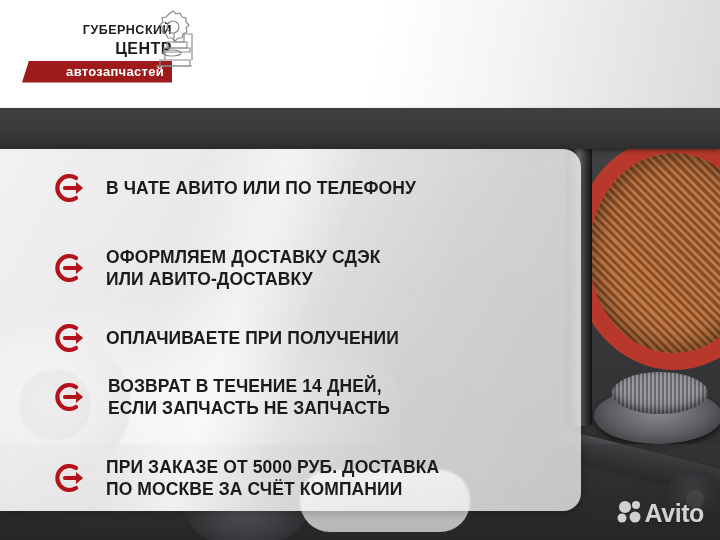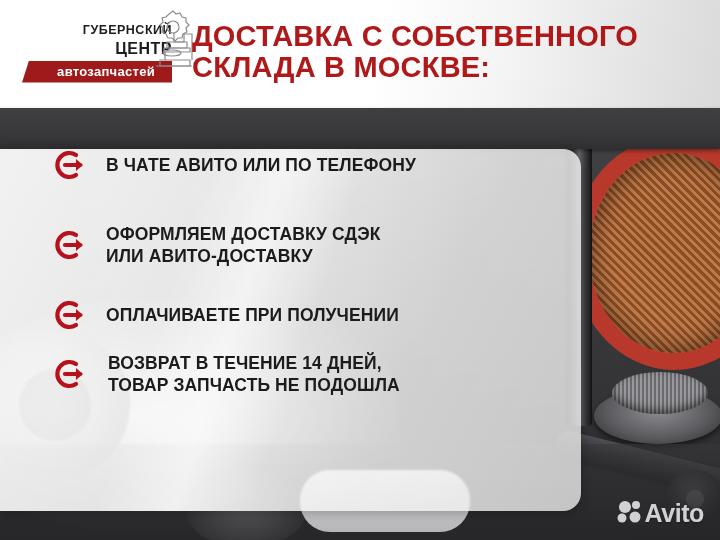--- a/index.html
+++ b/index.html
@@ -133,21 +133,21 @@
   }
   .logo{position:absolute;left:22px;top:24px;width:150px;height:62px;}
   .logo-l1,.logo-l2{
     color:#1d1d1d;font-weight:bold;letter-spacing:.5px;text-align:right;
     line-height:1;
   }
   .logo-l1{font-size:12.5px;}
   .logo-l2{font-size:16px;margin-top:4px;}
   .logo-l3{
     margin-top:4px;background:#9f1a1a;color:#fff;font-weight:bold;font-size:13px;
-    letter-spacing:.3px;padding:3px 17px 4px 10px;text-align:right;
+    letter-spacing:.3px;padding:3px 8px 4px 10px;text-align:right;
     clip-path:polygon(7px 0,100% 0,100% 100%,0 100%);
   }
   .logo-mark{position:absolute;left:150px;top:8px;width:46px;height:62px;}
 
   .header-title{
     position:absolute;left:192px;top:21px;width:510px;
     color:#b01919;font-size:29px;font-weight:bold;line-height:1.08;
     letter-spacing:.2px;
   }
   .header-title span{display:block;}
@@ -169,21 +169,21 @@
   }
   .panel-sheen{
     position:absolute;inset:0;border-radius:0 18px 18px 0;overflow:hidden;pointer-events:none;
   }
   .panel-sheen:before{
     content:"";position:absolute;left:150px;top:-30px;width:150px;height:460px;
     background:linear-gradient(90deg,rgba(255,255,255,0),rgba(255,255,255,.55),rgba(255,255,255,0));
     transform:rotate(18deg);
   }
 
-  .list{position:absolute;left:0;top:136px;width:501px;height:362px;}
+  .list{position:absolute;left:0;top:159px;width:501px;height:362px;}
   .row{
     position:absolute;left:52px;display:flex;align-items:center;gap:18px;
   }
   .row-1{top:12px;}
   .row-2{top:87px;}
   .row-3{top:162px;}
   .row-4{top:216px;gap:20px;}
   .row-5{top:297px;}
 
   .arrow-icon{width:36px;height:34px;flex:0 0 36px;}
@@ -251,24 +251,20 @@
         <path d="M17 34 h20 v6 h-20z"></path>
         <path d="M14 40 h26 v4 h-26z"></path>
         <ellipse cx="22" cy="45" rx="9" ry="3"></ellipse>
         <path d="M10 52 h30 v6 h-30z"></path>
         <path d="M6 58 h36"></path>
         <path d="M15 44 v8"></path>
         <path d="M34 26 h8 v26"></path>
       </svg>
     </div>
 
-    <div class="header-title">
-      <span>ДОСТАВКА С СОБСТВЕННОГО</span>
-      <span>СКЛАДА В МОСКВЕ:</span>
-    </div>
   </div>
 
   <div class="dark-band"></div>
 
   <div class="panel">
     <div class="panel-sheen"></div>
   </div>
 
   <div class="list">
 
@@ -315,24 +311,37 @@
     <div class="row row-4">
       <span class="arrow-icon">
         <svg width="36" height="34" viewBox="0 0 36 34" fill="none">
           <path d="M24 7 A12 12 0 1 0 24 27" stroke="#b5121b" stroke-width="4.2" stroke-linecap="round"></path>
           <path d="M13 17 H28" stroke="#b5121b" stroke-width="4.2" stroke-linecap="round"></path>
           <path d="M24 11 L31 17 L24 23 Z" fill="#b5121b"></path>
         </svg>
       </span>
       <span class="row-text">
         <span>ВОЗВРАТ В ТЕЧЕНИЕ 14 ДНЕЙ,</span>
-        <span>ТОВАР ЗАПЧАСТЬ НЕ ПОДОШЛА</span>
-      </span>
-    </div>
-
+        <span>ЕСЛИ ЗАПЧАСТЬ НЕ ЗАПЧАСТЬ</span>
+      </span>
+    </div>
+
+    <div class="row row-5">
+      <span class="arrow-icon">
+        <svg width="36" height="34" viewBox="0 0 36 34" fill="none">
+          <path d="M24 7 A12 12 0 1 0 24 27" stroke="#b5121b" stroke-width="4.2" stroke-linecap="round"></path>
+          <path d="M13 17 H28" stroke="#b5121b" stroke-width="4.2" stroke-linecap="round"></path>
+          <path d="M24 11 L31 17 L24 23 Z" fill="#b5121b"></path>
+        </svg>
+      </span>
+      <span class="row-text">
+        <span>ПРИ ЗАКАЗЕ ОТ 5000 РУБ. ДОСТАВКА</span>
+        <span>ПО МОСКВЕ ЗА СЧЁТ КОМПАНИИ</span>
+      </span>
+    </div>
 
   </div>
 
   <div class="avito">
     <span>
       <svg width="26" height="24" viewBox="0 0 26 24">
         <circle cx="8" cy="7" r="6" fill="#e9e9ea"></circle>
         <circle cx="19" cy="5" r="4" fill="#e9e9ea"></circle>
         <circle cx="5" cy="18" r="4.5" fill="#e9e9ea"></circle>
         <circle cx="18" cy="17" r="5.5" fill="#e9e9ea"></circle>

